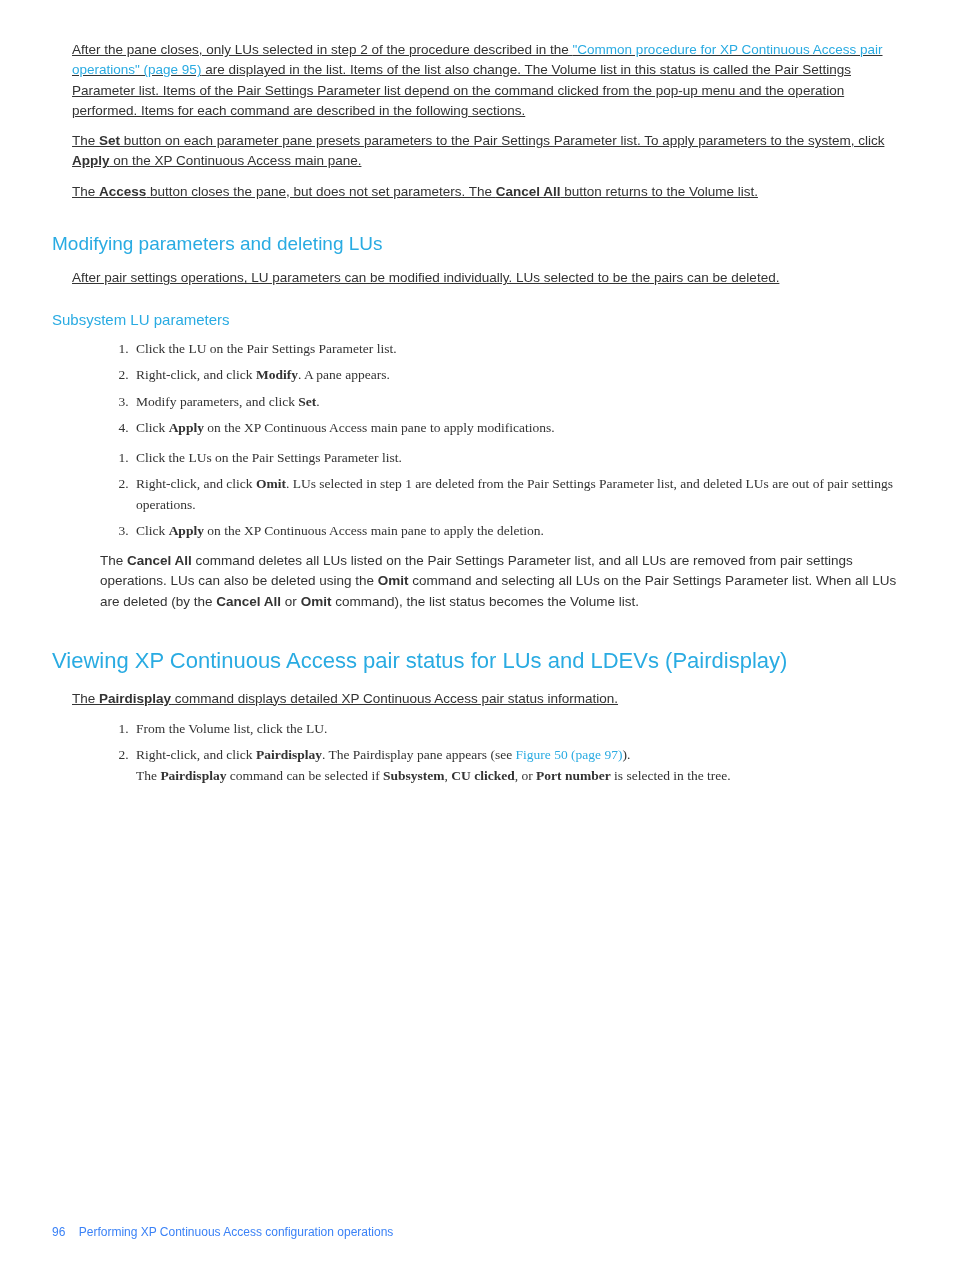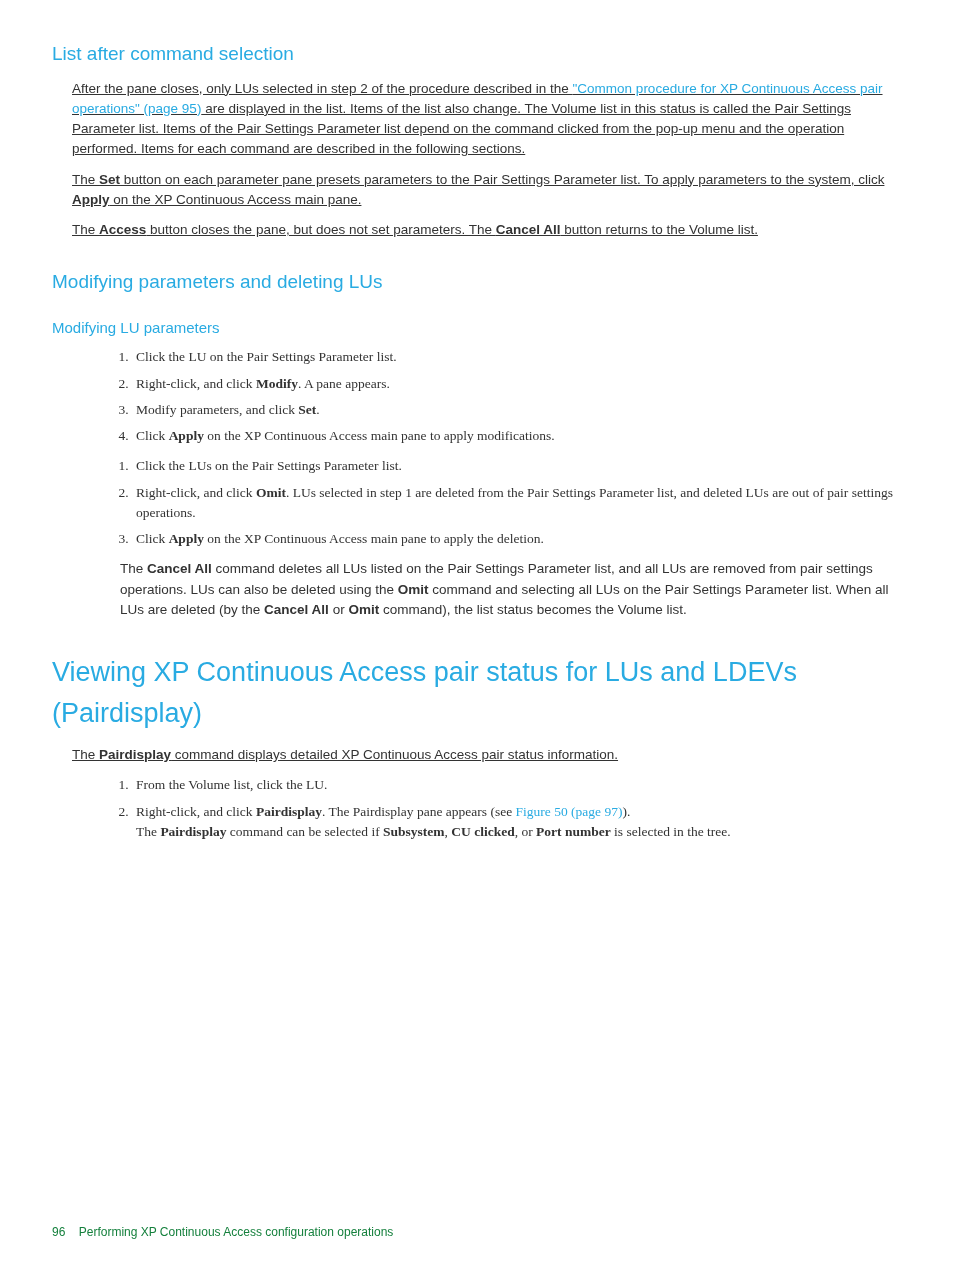--- a/index.html
+++ b/index.html
@@ -38,21 +38,21 @@
     .section-heading-medium {
       color: #29abe2;
       font-size: 15px;
       font-weight: normal;
       margin-bottom: 8px;
       margin-top: 20px;
     }
 
     .section-heading-xlarge {
       color: #29abe2;
-      font-size: 27px;
+      font-size: 22px;
       font-weight: normal;
       margin-bottom: 12px;
       margin-top: 32px;
     }
 
     .body-text {
       margin-left: 20px;
       margin-bottom: 10px;
       color: #333333;
       text-decoration: underline;
@@ -72,58 +72,60 @@
       margin-bottom: 10px;
       font-family: Liberation Serif, serif;
     }
 
     .ordered-list li {
       margin-bottom: 6px;
       padding-left: 4px;
     }
 
     .block-text {
-      margin-left: 68px;
+      margin-left: 48px;
       margin-bottom: 10px;
       color: #333333;
     }
 
     .footer {
       position: absolute;
       bottom: 30px;
       left: 52px;
       font-size: 12px;
-      color: #15803d;
+      color: #3b82f6;
     }
   </style>
 </head>
 <body>
 
 <div class="page-container">
 
-  <h2 class="section-heading-large">List after command selection</h2>
 
   <p class="body-text">
     After the pane closes, only LUs selected in step 2 of the procedure described in the
     <a class="link-text">"Common procedure for XP Continuous Access pair operations" (page 95)</a>
     are displayed in the list. Items of the list also change. The Volume list in this status is called the Pair Settings Parameter list. Items of the Pair Settings Parameter list depend on the command clicked from the pop-up menu and the operation performed. Items for each command are described in the following sections.
   </p>
 
   <p class="body-text">
     The <span class="bold">Set</span> button on each parameter pane presets parameters to the Pair Settings Parameter list. To apply parameters to the system, click <span class="bold">Apply</span> on the XP Continuous Access main pane.
   </p>
 
   <p class="body-text">
     The <span class="bold">Access</span> button closes the pane, but does not set parameters. The <span class="bold">Cancel All</span> button returns to the Volume list.
   </p>
 
   <h2 class="section-heading-large">Modifying parameters and deleting LUs</h2>
 
+  <p class="body-text">
+    After pair settings operations, LU parameters can be modified individually. LUs selected to be the pairs can be deleted.
+  </p>
 
-  <h3 class="section-heading-medium">Modifying LU parameters</h3>
+  <h3 class="section-heading-medium">Subsystem LU parameters</h3>
 
   <ol class="ordered-list">
     <li>Click the LU on the Pair Settings Parameter list.</li>
     <li>Right-click, and click <span class="bold">Modify</span>. A pane appears.</li>
     <li>Modify parameters, and click <span class="bold">Set</span>.</li>
     <li>Click <span class="bold">Apply</span> on the XP Continuous Access main pane to apply modifications.</li>
   </ol>
 
 
   <ol class="ordered-list">

